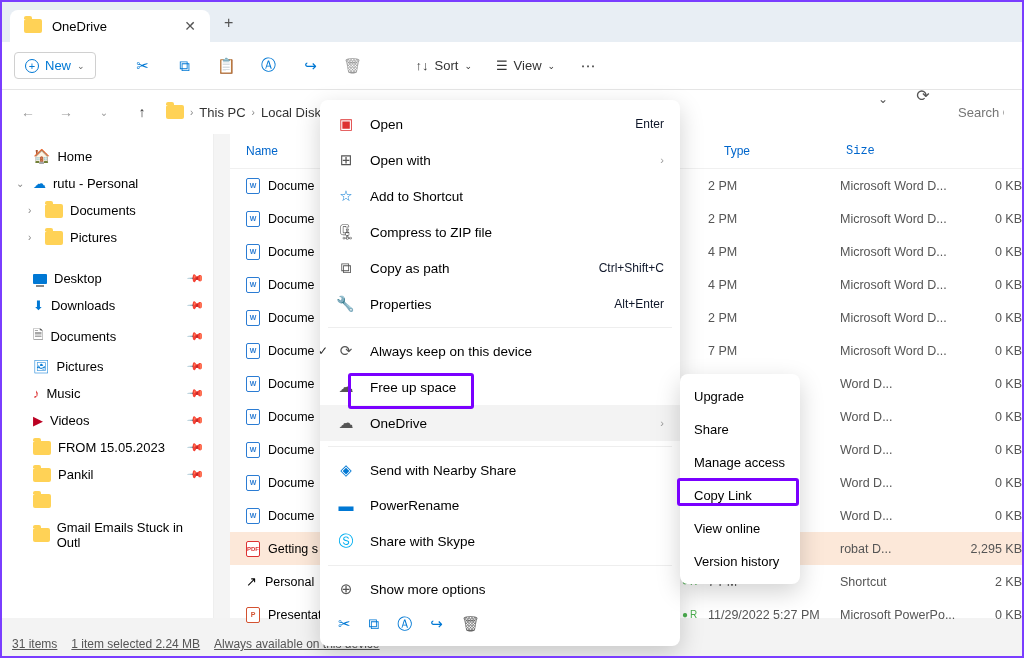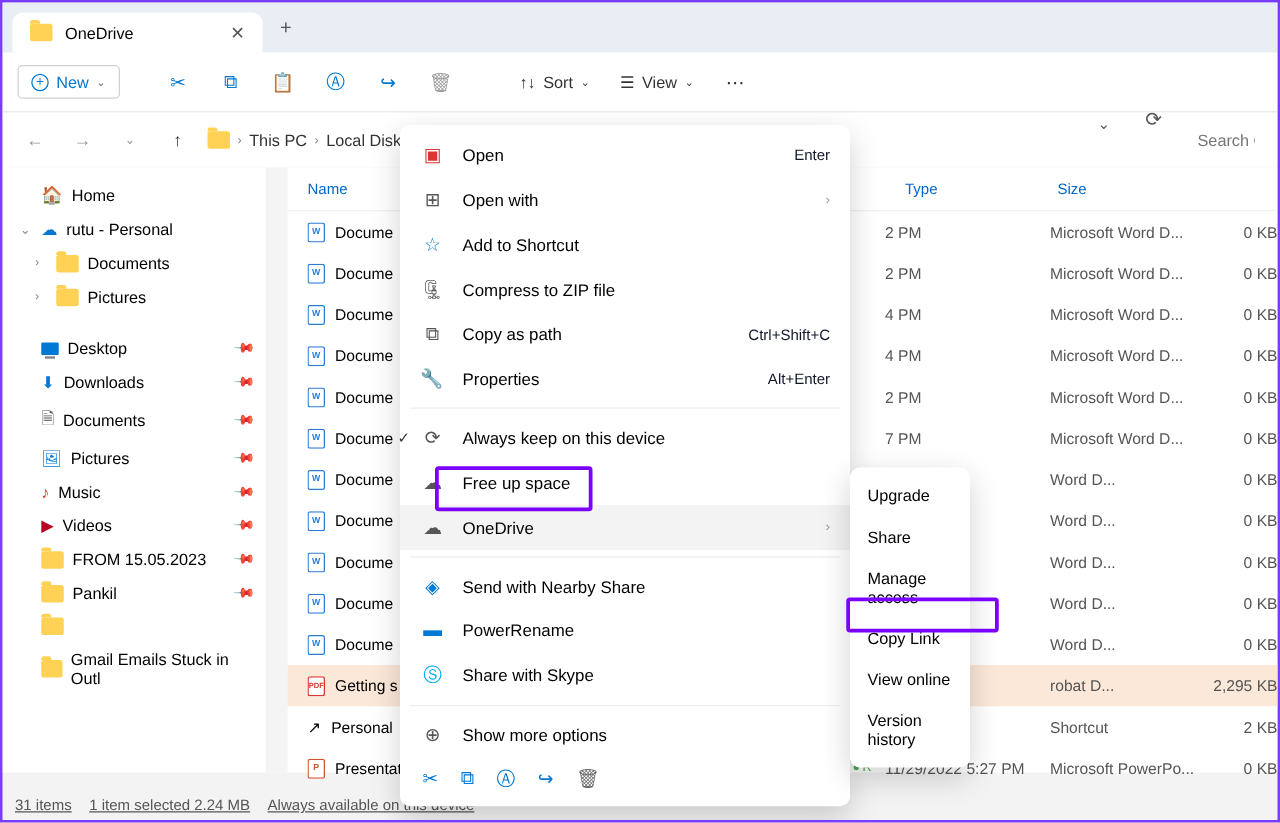--- a/index.html
+++ b/index.html
@@ -31,21 +31,21 @@
 .tree-group2 { padding-left: 22px; }
 .tree-sep { height: 14px; }
 .home-ico { font-size: 14px; }
 .cloud-ico { color: #0078d4; }
 .desk-ico { width:14px; height:10px; background:#0078d4; display:inline-block; border-radius:1px; position:relative; }
 .desk-ico::after{content:"";position:absolute;bottom:-3px;left:3px;width:8px;height:2px;background:#888;}
 .filelist { flex: 1; position: relative; }
 .headers { display: flex; font-size: 12px; color: #0066cc; padding: 10px 0 10px 16px; border-bottom: 1px solid #f0f0f0; }
 .col-name { width: 478px; }
 .col-type { width: 122px; }
-.col-size { flex: 1; }
+.col-size { flex: 1; font-family: Liberation Mono, monospace; }
 .row { display: flex; align-items: center; font-size: 12.5px; padding: 6px 0 6px 16px; height: 33px; }
 .row.selected { background: #fce8d9; }
 .row .fname { width: 220px; display:flex; align-items:center; gap:8px; overflow:hidden; white-space:nowrap; }
 .row .sync { width: 26px; color:#4caf50; font-size:10px; display:flex;align-items:center;gap:2px; }
 .row .date { width: 132px; color:#555; }
 .row .type { width: 122px; color:#555; overflow:hidden; white-space:nowrap; text-overflow:ellipsis; }
 .row .size { width: 60px; color:#555; text-align:right; }
 .doc-ico { width:14px; height:16px; background:#fff; border:1px solid #2b7cd3; display:inline-flex; align-items:center; justify-content:center; font-size:7px; color:#2b7cd3; font-weight:bold; border-radius:2px; }
 .pdf-ico { width:14px; height:16px; background:#fff; border:1px solid #d33; display:inline-flex; align-items:center; justify-content:center; font-size:6px; color:#d33; font-weight:bold; border-radius:2px; }
 .ppt-ico { width:14px; height:16px; background:#fff; border:1px solid #d35230; display:inline-flex; align-items:center; justify-content:center; font-size:7px; color:#d35230; font-weight:bold; border-radius:2px; }
@@ -60,21 +60,21 @@
 .ctx-item .ci-ico { width:20px; display:inline-flex; justify-content:center; color:#555; font-size:15px; }
 .ctx-item .ci-short { margin-left:auto; color:#0f172a; font-size:12px; }
 .ctx-item .ci-chev { margin-left:auto; color:#999; font-size:11px; }
 .ctx-sep { height:1px; background:#eee; margin:5px 8px; }
 .ctx-iconrow { display:flex; gap:18px; padding:8px 18px 6px; color:#0078d4; font-size:15px; }
 .ctx-check { position:absolute; left: -2px; width:16px; color:#333; font-size:12px; }
 .highlight-box { border: 3px solid #7a00ff; border-radius:3px; }
 .hl-onedrive { position:absolute; left: 346px; top: 371px; width: 126px; height: 36px; z-index:60; pointer-events:none; }
 .hl-manage { position:absolute; left: 675px; top: 476px; width: 122px; height: 28px; z-index:60; pointer-events:none; }
 
-.submenu { position:absolute; left:678px; top:372px; width:96px; background:#fff; border-radius:8px; box-shadow:0 8px 24px rgba(0,0,0,.18); padding:6px 0; z-index:55; }
+.submenu { position:absolute; left:678px; top:372px; width:120px; background:#fff; border-radius:8px; box-shadow:0 8px 24px rgba(0,0,0,.18); padding:6px 0; z-index:55; }
 .sub-item { padding:9px 14px; font-size:13px; }
 
 .scrollgutter { width: 16px; background:#f4f4f4; }
 .down-chev-box { position:absolute; right:126px; top:84px; width:26px; height:26px; display:flex;align-items:center;justify-content:center;color:#555;font-size:12px; }
 </style>
 </head>
 <body>
 
 <div class="titlebar">
   <div class="tab">

